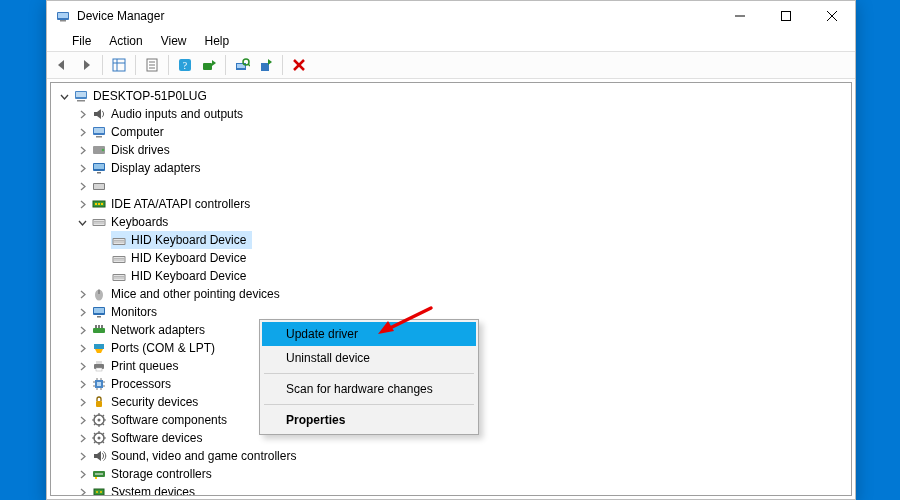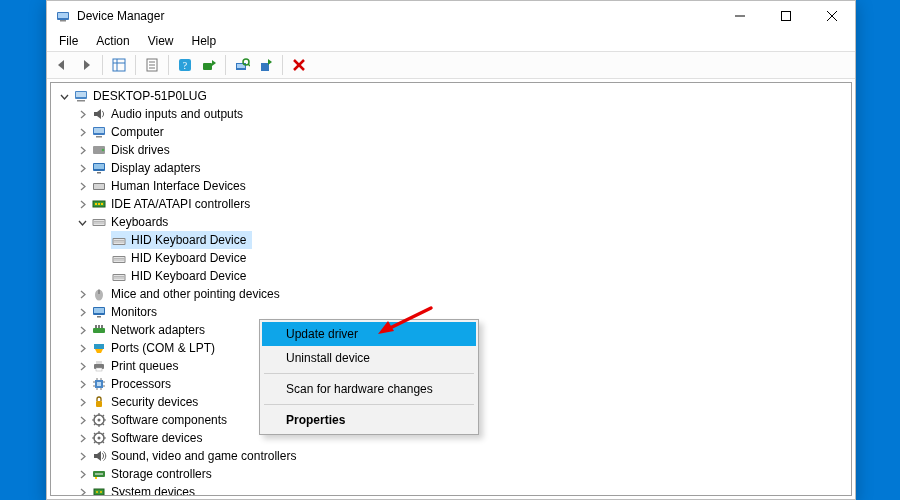--- a/index.html
+++ b/index.html
@@ -44,21 +44,21 @@
     width: 46px; height: 30px;
     display:flex; align-items:center; justify-content:center;
     color:#000;
   }
   .cap-btn svg { width:10px; height:10px; }
   
   .menubar {
     height: 20px;
     display:flex;
     align-items:center;
-    padding: 0 4px;
+    padding: 0 17px;
     gap: 2px;
     background:#fff;
   }
   .menu-item { padding: 2px 8px; font-size:12px; }
   
   .toolbar {
     height: 28px;
     border-top: 1px solid #e0e0e0;
     border-bottom: 1px solid #e0e0e0;
     background: #fcfcfc;
@@ -339,21 +339,20 @@
               <svg viewBox="0 0 9 9">
                 <path d="M3 1 L7 4.5 L3 8" fill="none" stroke="#808080" stroke-width="1.3"></path>
               </svg>
             </span>
             <span class="ic">
               <svg viewBox="0 0 16 16">
                 <rect x="2" y="5" width="12" height="7" rx="1" fill="#7e7e7e"></rect>
                 <rect x="3" y="6" width="10" height="5" fill="#d5d5d5"></rect>
               </svg>
             </span>
-            <span class="label">Human Interface Devices</span>
           </div>
           <div class="row lv1">
             <span class="tw">
               <svg viewBox="0 0 9 9">
                 <path d="M3 1 L7 4.5 L3 8" fill="none" stroke="#808080" stroke-width="1.3"></path>
               </svg>
             </span>
             <span class="ic">
               <svg viewBox="0 0 16 16">
                 <rect x="2" y="5" width="12" height="6" fill="#3a9a3a"></rect>

